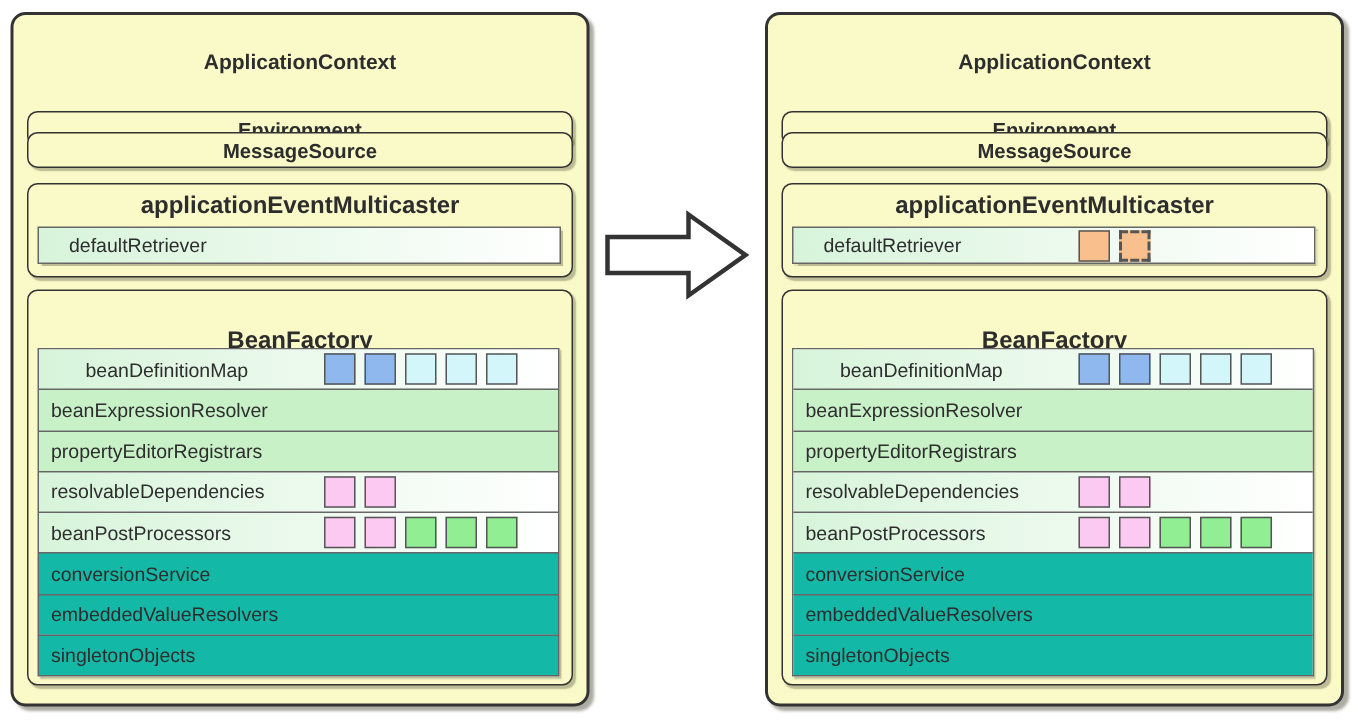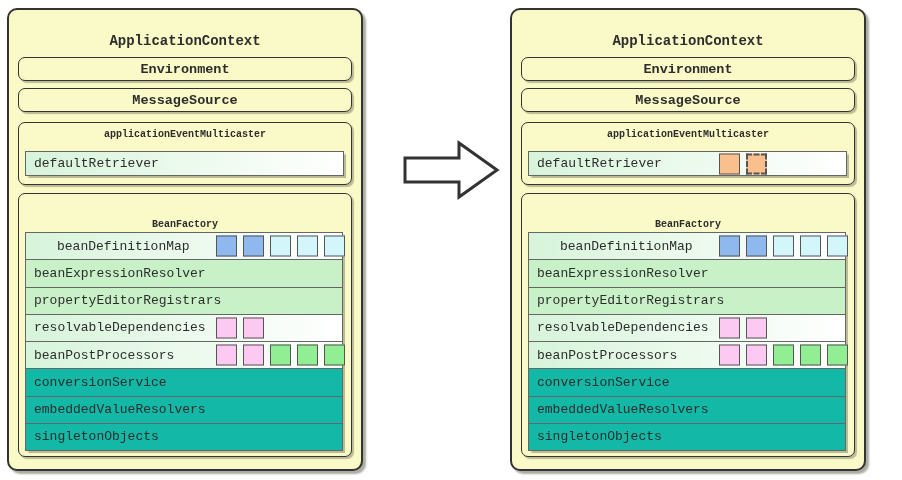--- a/index.html
+++ b/index.html
@@ -3,51 +3,50 @@
 <meta charset="utf-8">
 <style>
   html, body { margin:0; padding:0; }
   body {
     width:902px; height:480px; position:relative; overflow:hidden;
     background:#ffffff;
     font-family:"Liberation Sans", sans-serif;
     color:var(--text, #2d2d2d);
   }
   .panel {
-    position:absolute; top:8px; width:356px; height:463px; box-sizing:border-box;
+    position:absolute; top:8px; width:386px; height:463px; box-sizing:border-box;
     background:var(--panel-bg); border:2px solid var(--panel-border); border-radius:10px;
     box-shadow:3px 3px 2px var(--shadow);
-    font-family:Liberation Mono, monospace;
   }
   .panel-left  { left:7px; }
   .panel-right { left:510px; }
   .panel-title {
     position:absolute; top:23px; left:0; right:0; text-align:center;
     font-weight:bold; font-size:14px;
   }
   .ybox {
     position:absolute; left:9px; right:9px; box-sizing:border-box;
     background:var(--panel-bg); border:1.5px solid var(--panel-border); border-radius:7px;
     box-shadow:2px 2px 1px var(--shadow-light);
   }
-  .box-env { top:47px; height:24px;text-align:right; }
+  .box-env { top:64px; height:24px;text-align:right; }
   .box-msg { top:78px; height:24px; }
   .ybox-label {
     width:100%; height:100%; display:flex; align-items:center; justify-content:center;
     font-weight:bold; font-size:13.5px;
   }
   .box-multicaster { top:112px; height:63px; }
   .box-beanfactory { top:183px; height:264px; }
-  .box-title { text-align:center; font-weight:bold; font-size:10px; margin-top:6px; }
+  .box-title { text-align:center; font-weight:bold; font-size:16px; margin-top:6px; }
   .bf-title { margin-top:25px; }
   .retriever-row {
     position:absolute; left:6px; right:7px; top:28px; height:25px; box-sizing:border-box;
     border:1px solid var(--row-border);
     background:linear-gradient(to right, var(--grad-start), var(--grad-end));
-    display:flex; align-items:center; padding-left:8px; font-size:13px;
+    display:flex; align-items:center; padding-left:20px; font-size:13px;
     box-shadow:1.5px 1.5px 1px var(--shadow-light);
   }
   .rows {
     position:absolute; left:6px; right:8px; top:38px; bottom:5px; box-sizing:border-box;
     border:1px solid var(--row-border); background:#ffffff;
     display:flex; flex-direction:column;
     box-shadow:1.5px 1.5px 1px var(--shadow-light);
   }
   .row {
     flex:1; position:relative; display:flex; align-items:center;

